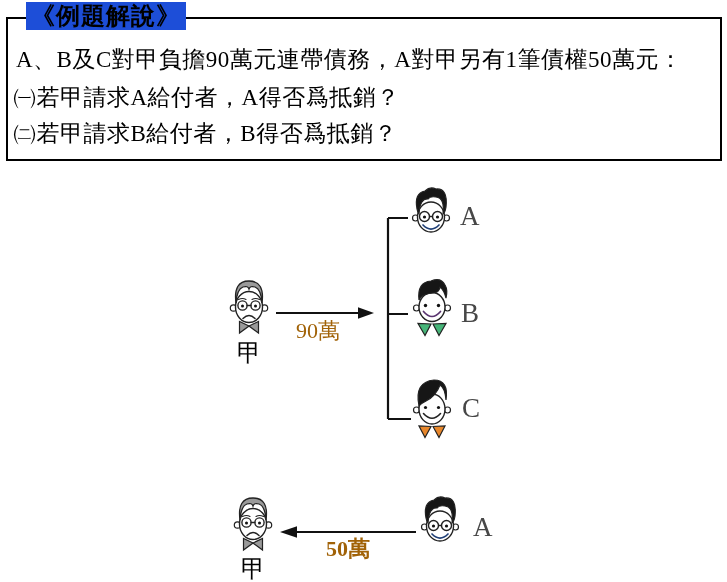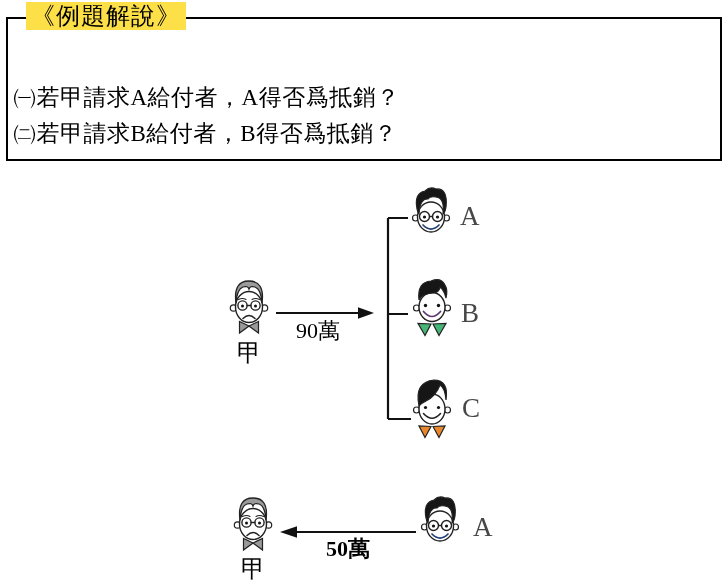--- a/index.html
+++ b/index.html
@@ -12,43 +12,44 @@
     overflow:hidden;
   }
   .abs{position:absolute;}
   
   #example-box{
     left:6px;top:17px;width:716px;height:144px;
     border:2px solid #000;box-sizing:border-box;background:#fff;
   }
   #box-title{
     left:26px;top:2px;
-    background:#fde047;padding:0 5px;
-    font-size:24px;font-weight:normal;line-height:28px;
+    background:#1d4ed8;padding:0 5px;
+    font-size:24px;font-weight:bold;line-height:28px;
     letter-spacing:1px;white-space:nowrap;z-index:3;
   }
   .box-line{
     font-size:23px;line-height:28px;letter-spacing:0.5px;white-space:nowrap;z-index:2;
   }
   #box-line-1{left:16px;top:46px;}
   #box-line-2{left:13px;top:84px;}
   #box-line-3{left:13px;top:120px;}
   
   .cjk-label{font-size:24px;line-height:24px;color:#000;white-space:nowrap;}
-  .amount-label{font-size:22px;line-height:22px;color:#000000;white-space:nowrap;}
+  .amount-label{font-size:22px;line-height:22px;color:#a16207;white-space:nowrap;}
   .letter-label{font-size:27px;line-height:27px;color:#474747;white-space:nowrap;}
   svg{display:block;}
 </style>
 </head>
 <body>
 
 <div id="page">
 
   <div id="example-box" class="abs"></div>
   <div id="box-title" class="abs">《例題解說》</div>
+  <div id="box-line-1" class="abs box-line">A、B及C對甲負擔90萬元連帶債務，A對甲另有1筆債權50萬元：</div>
   <div id="box-line-3" class="abs box-line">㈡若甲請求B給付者，B得否爲抵銷？</div>
   <div id="box-line-2" class="abs box-line">㈠若甲請求A給付者，A得否爲抵銷？</div>
 
   <svg class="abs" style="left:226px;top:277px;" width="46" height="62" viewBox="0 0 46 62">
     <g stroke="#222" stroke-linecap="round">
       <circle cx="7.5" cy="31" r="3.2" fill="#fff" stroke-width="1.2"></circle>
       <circle cx="38.5" cy="31" r="3.2" fill="#fff" stroke-width="1.2"></circle>
       <ellipse cx="23" cy="30" rx="13.5" ry="15.5" fill="#fff" stroke-width="1.4"></ellipse>
       <path d="M10,26 Q7,4 23,4 Q39,4 36,26 Q35,12 29,10 Q24,8.5 23,12 Q22,8.5 17,10 Q11,12 10,26 Z" stroke-width="1.3" fill="#9a9a9a"></path>
       <path d="M12.5,22.5 Q16.5,20.5 20,22.5" fill="none" stroke-width="1.1"></path>

